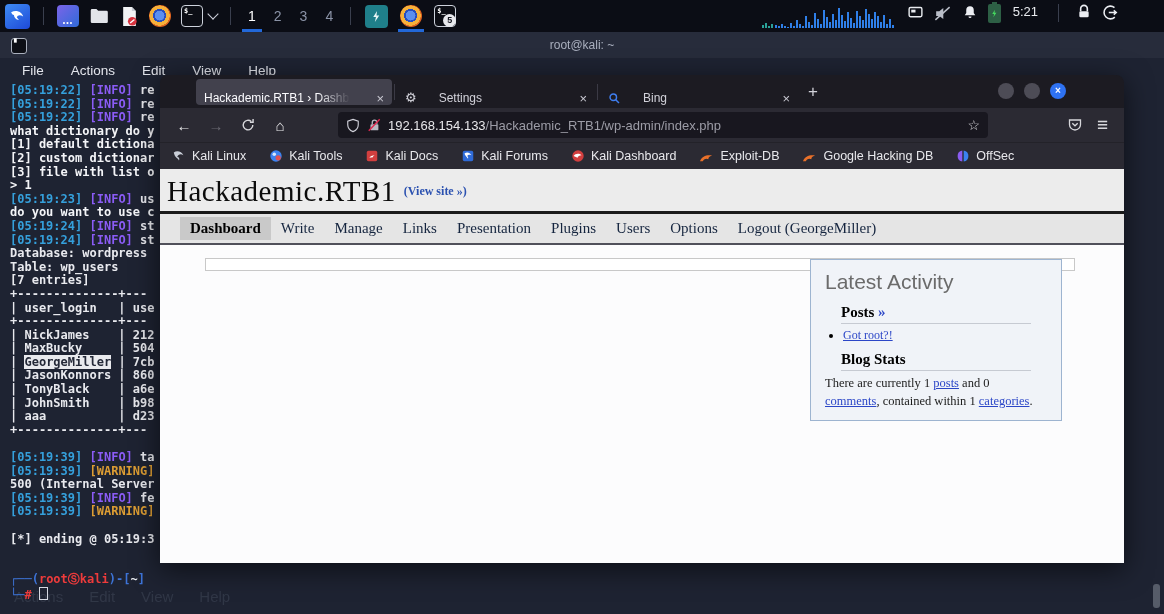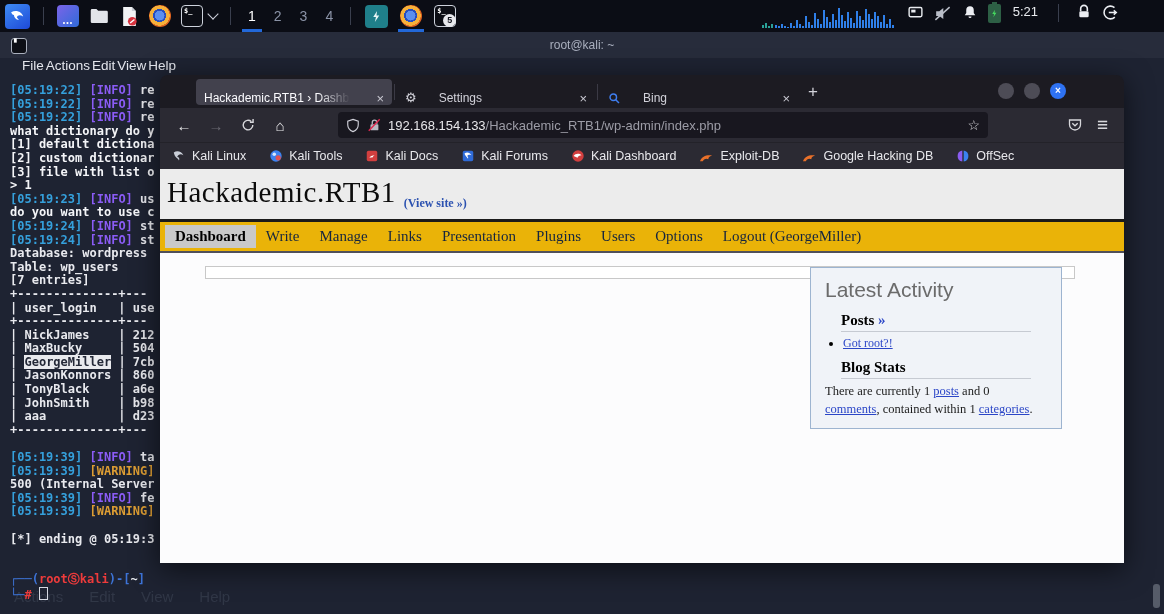--- a/index.html
+++ b/index.html
@@ -37,21 +37,21 @@
   .battery{position:relative;width:13px;height:19px;background:#2d5f45;border-radius:2px;display:grid;place-items:center;}
   .battery::before{content:"";position:absolute;top:-2px;left:4px;width:5px;height:2px;background:#2d5f45;}
 
   
   .terminal{position:absolute;left:0;top:32px;width:1164px;height:582px;background:#1e2332;z-index:10;}
   .t-titlebar{height:26px;display:flex;align-items:center;justify-content:center;background:#272c3b;position:relative;}
   .t-title{font-size:12px;color:#a9afbe;}
   .t-appicon{position:absolute;left:11px;top:6px;width:14px;height:14px;background:#0d0f16;
              border:1px solid #aab0bd;border-radius:3px;}
   .t-appicon::before{content:"▘";color:#fff;font-size:7px;position:absolute;left:2px;top:0;}
-  .t-menubar{height:20px;display:flex;align-items:flex-start;padding-left:22px;gap:2px;}
+  .t-menubar{height:20px;display:flex;align-items:flex-end;padding-left:22px;gap:27px;}
   .t-menuitem{font-size:13.5px;color:#e3e5ec;}
   .t-body{position:relative;padding:6px 0 0 10px;z-index:1;}
   .tl{height:13.6px;white-space:pre;font:bold 12px/13.6px "DejaVu Sans Mono",monospace;}
   .c-t{color:#35a0dc}.c-i{color:#8b5cf6}.c-w{color:#dd9d33}
   .c-x{color:#e8e9ee}.c-b{color:#f4f5f8}
   .c-s{background:#e9eaee;color:#242938}
   .c-B{color:#3d74d8}.c-R{color:#ee3b3b}.c-W{color:#eceef3}
   .c-cur{display:inline-block;width:7px;height:11px;border:1px solid #d5d9e2;vertical-align:-1px;}
   .ghost-menu{position:absolute;left:14px;top:556px;display:flex;gap:26px;z-index:0;}
   .ghost-menu span{font-size:15px;color:rgba(165,175,195,.14);}
@@ -82,26 +82,26 @@
   .url-text .url-path{color:#9c9ca6;}
   .url-star{margin-left:auto;color:#d7d7db;font-size:14px;}
   .tb-right{margin-left:auto;display:flex;align-items:center;gap:14px;padding-right:6px;}
   .hamburger{color:#d7d7db;font-size:19px;}
   .bookmarks{height:26px;background:#2b2a33;display:flex;align-items:center;padding-left:12px;gap:23px;
              border-top:1px solid #232229;}
   .bm{display:flex;align-items:center;gap:6px;font-size:12.5px;color:#e8e8ec;flex:none;}
 
   
   .page{height:395px;background:#fcfcfd;position:relative;font-family:"Liberation Serif",serif;}
-  .wp-header{height:40px;background:#ececec;border-bottom:3px solid #1a1a1a;display:flex;align-items:flex-end;
-             padding:2px 0 8px 7px;}
+  .wp-header{height:40px;background:#ececec;border-bottom:3px solid #1a1a1a;display:flex;align-items:center;
+             padding:2px 0 0 7px;}
   .wp-title{font-size:29px;color:#0c0c0c;letter-spacing:.5px;line-height:38px;}
   .wp-viewsite{font-size:12px;font-weight:bold;color:#2b51b0;margin-left:8px;}
-  .wp-nav{height:29px;background:#eab308;border-bottom:2px solid #50505a;display:flex;align-items:center;
-          padding-left:5px;}
+  .wp-nav{height:29px;background:#e5e5e5;border-bottom:2px solid #50505a;display:flex;align-items:center;
+          padding-left:20px;}
   .wp-nav-item{font-size:15px;color:#15253f;padding:3px 10px;cursor:default;}
   .wp-nav-item.active{background:#c9c9c9;color:#000;font-weight:bold;}
   .wp-body{position:relative;height:321px;}
   .wp-thinbar{position:absolute;left:45px;top:13px;width:868px;height:11px;background:#fff;border:1px solid #c8c8c8;}
   .activity{position:absolute;left:650px;top:14px;width:252px;background:#f0f3f8;border:1px solid #9db4d0;
             padding:6px 14px 10px;box-sizing:border-box;}
   .activity-title{font-family:"Liberation Sans",sans-serif;font-size:21px;color:#6b6b6b;margin:4px 0 10px;}
   .act-h{font-size:15px;font-weight:bold;color:#000;border-bottom:1px solid #c6cad2;padding-bottom:2px;margin:8px 16px 4px;}
   .act-h .arrow-link{color:#2b46c7;}
   .act-list{margin:2px 0 6px 18px;padding:0;}

